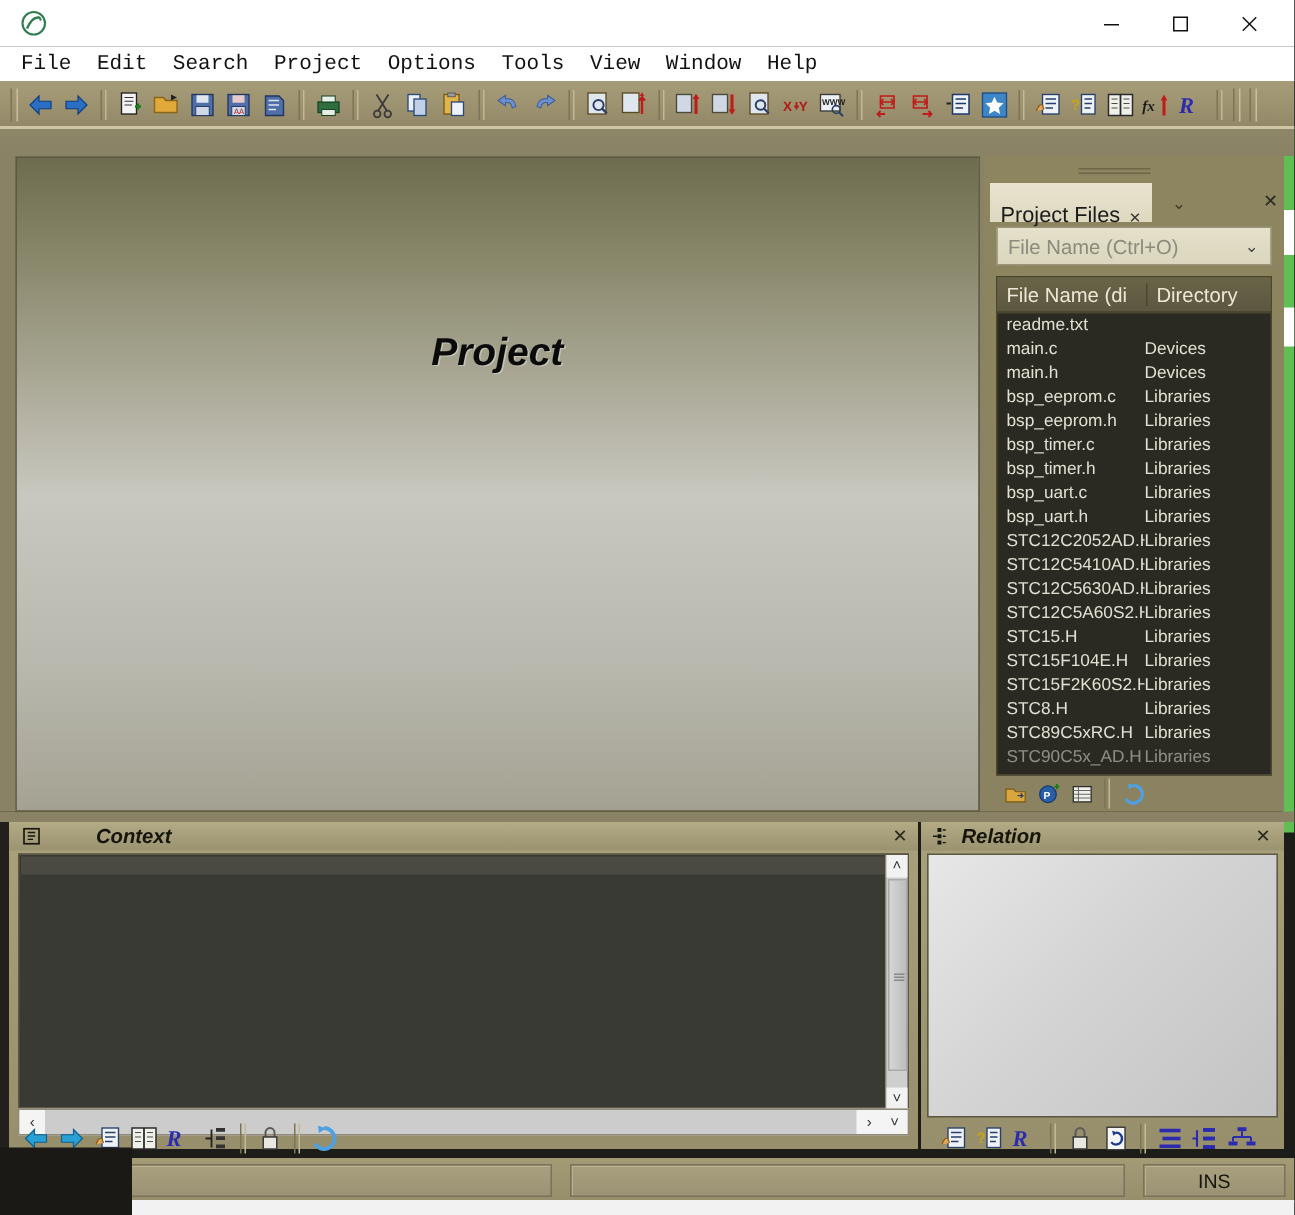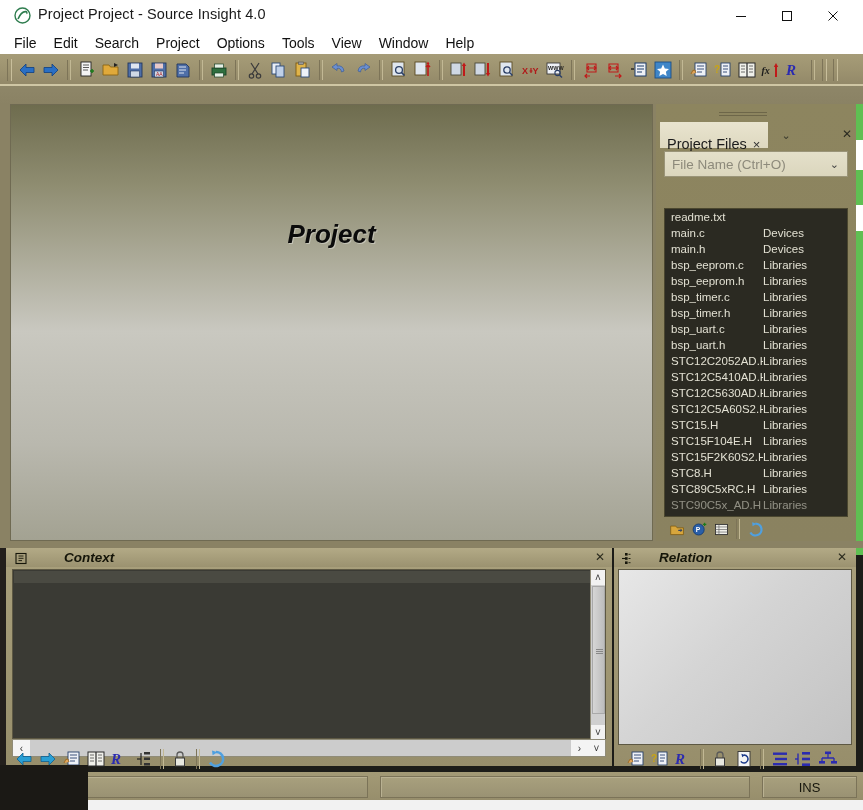--- a/index.html
+++ b/index.html
@@ -25,21 +25,21 @@
   .title-text{position:absolute;left:38px;top:6px;font-size:14.5px;color:#1a1a1a;
     font-family:"Liberation Sans",sans-serif;letter-spacing:0.1px;}
   .wbtn{position:absolute;top:0;width:46px;height:31px;display:flex;align-items:center;justify-content:center;}
   .wbtn svg{display:block;}
   .wb-min{left:718px;}.wb-max{left:764px;}.wb-close{left:810px;}
 
   
   .menubar{position:absolute;left:0;top:31px;width:863px;height:23px;background:#ffffff;
     display:flex;align-items:center;padding-left:14px;box-sizing:border-box;}
   .menu-item{font-size:14px;color:#111;margin-right:17px;cursor:default;
-    font-family:Liberation Sans, sans-serif;}
+    font-family:Liberation Mono, monospace;}
 
   
   .toolbar{position:absolute;left:0;top:54px;width:863px;height:31px;
     background:linear-gradient(to bottom,#a69c78 0%,#9e9471 45%,#928868 100%);
     display:flex;align-items:center;padding-left:4px;box-sizing:border-box;}
   .tb-btn{width:24px;height:24px;display:flex;align-items:center;justify-content:center;
     position:relative;flex:0 0 auto;}
   .tb-sep{width:2px;height:20px;border-left:1px solid #7d7458;border-right:1px solid #c2b894;
     margin:0 4px;flex:0 0 auto;}
   .tb-grip{width:3px;height:22px;border-left:1px solid #7d7458;border-right:1px solid #c9bf9c;
@@ -147,21 +147,21 @@
 
   .ctx-foot{position:absolute;left:4px;top:748px;width:600px;height:22px;
     display:flex;align-items:center;padding-left:8px;}
 
   
   .rel-panel{position:absolute;left:614px;top:548px;width:242px;height:218px;
     background:linear-gradient(to bottom,#a9a07c 0%,#978e6b 100%);}
   .rel-hdr{position:absolute;left:0;top:0;width:100%;height:19px;display:flex;align-items:center;
     background:linear-gradient(to bottom,#b3aa86 0%,#9b9270 100%);}
   .rel-hdr-icon{margin-left:7px;width:14px;height:13px;}
-  .rel-hdr-title{margin-left:24px;font-size:13.5px;font-weight:bold;font-style:italic;color:#141408;
+  .rel-hdr-title{margin-left:6px;font-size:13.5px;font-weight:bold;font-style:italic;color:#141408;
     font-family:"Liberation Sans",sans-serif;}
   .rel-hdr-x{position:absolute;right:9px;top:2px;font-size:12px;color:#2b2b1e;}
   .rel-body{position:absolute;left:4px;top:21px;width:234px;height:176px;
     border:1px solid #5d5843;box-sizing:border-box;
     background:linear-gradient(135deg,#e7e7e7 0%,#d4d4d4 45%,#c3c3c3 100%);}
   .rel-foot{position:absolute;left:614px;top:748px;width:242px;height:22px;
     display:flex;align-items:center;padding-left:10px;}
 
   
   .statusbar{position:absolute;left:0;top:772px;width:863px;height:30px;
@@ -186,21 +186,20 @@
   <div class="bg-right3"></div>
 
   <div class="titlebar">
     <span class="title-icon">
       <svg width="17" height="17" viewBox="0 0 17 17">
         <circle cx="8.5" cy="8.5" r="7.5" fill="none" stroke="#2f7d4f" stroke-width="1.4"></circle>
         <path d="M4 12 Q8 3 13 5" stroke="#2f7d4f" stroke-width="1.6" fill="none"></path>
         <path d="M11.5 3.5 L14 6 L12.6 7.2 Z" fill="#2f7d4f"></path>
       </svg>
     </span>
-    <div class="title-text">Project Project - Source Insight 4.0</div>
 
     <div class="wbtn wb-min">
       <svg width="12" height="12" viewBox="0 0 12 12">
           <line x1="1" y1="6.5" x2="11" y2="6.5" stroke="#111" stroke-width="1"></line>
         </svg>
     </div>
     <div class="wbtn wb-max">
       <svg width="12" height="12" viewBox="0 0 12 12">
           <rect x="1.5" y="1.5" width="9" height="9" fill="none" stroke="#111" stroke-width="1"></rect>
         </svg>
@@ -468,20 +467,24 @@
       </div>
       <div class="pf-chev">⌄</div>
       <div class="pf-close">✕</div>
     </div>
 
     <div class="pf-search">
       <span class="pf-search-ph">File Name (Ctrl+O)</span>
       <span class="pf-search-chev">⌄</span>
     </div>
 
+    <div class="pf-hdr">
+      <div class="pf-hdr-c1">File Name (di</div>
+      <div class="pf-hdr-c2">Directory</div>
+    </div>
 
     <div class="pf-list" id="file-list">
         <div class="pf-row">
           <span class="c1">readme.txt</span>
           <span class="c2"></span>
         </div>
         <div class="pf-row">
           <span class="c1">main.c</span>
           <span class="c2">Devices</span>
         </div>

